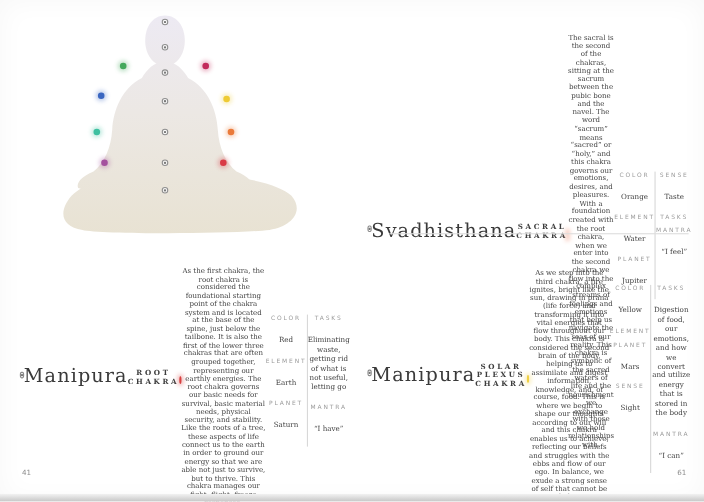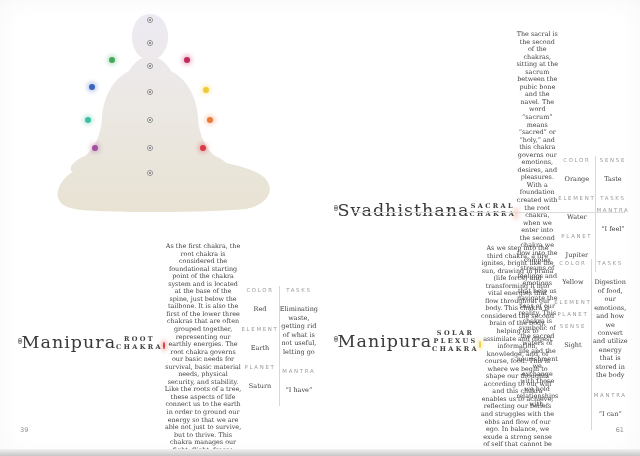--- a/index.html
+++ b/index.html
@@ -118,21 +118,21 @@
             <span class="dval">Eliminating waste, getting rid of what is not useful, letting go</span>
           </div>
             <div class="ditem">
             <span class="dlabel">MANTRA</span>
             <span class="dval">“I have”</span>
           </div>
           </div>
       </div>
     </section>
 
-    <div class="pagenum pn-left">39</div>
+    <div class="pagenum pn-left">41</div>
   </div>
 
   <div class="page page-right">
 
     <section class="chakra-sec sec-svadhisthana">
       <span class="circle-glyph"></span>
       <h1 class="title">Svadhisthana</h1>
       <div class="subtitle">SACRAL CHAKRA</div>
       <span class="accent-dot" style="background: rgb(232, 99, 60); box-shadow: rgba(232, 99, 60, 0.333) 0px 0px 4px 2px;"></span>
       <p class="body-text">The sacral is the second of the chakras, sitting at the sacrum between the pubic bone and the navel. The word “sacrum” means “sacred” or “holy,” and this chakra governs our emotions, desires, and pleasures. With a foundation created with the root chakra, when we enter into the second chakra we flow into the complex streams of feelings and emotions that help us navigate the seas of our reality. This chakra is symbolic of the sacred waters of life and the nourishment we exchange with those we hold relationships with.</p>
@@ -182,20 +182,21 @@
 
         <div class="ditem">
             <span class="dlabel">COLOR</span>
             <span class="dval">Yellow</span>
           </div>
             <div class="ditem">
             <span class="dlabel">ELEMENT</span>
           </div>
             <div class="ditem">
             <span class="dlabel">PLANET</span>
+            <span class="dval">Mars</span>
           </div>
             <div class="ditem">
             <span class="dlabel">SENSE</span>
             <span class="dval">Sight</span>
           </div>
           </div>
         <div class="dcol dcol-right">
 
         <div class="ditem">
             <span class="dlabel">TASKS</span>

